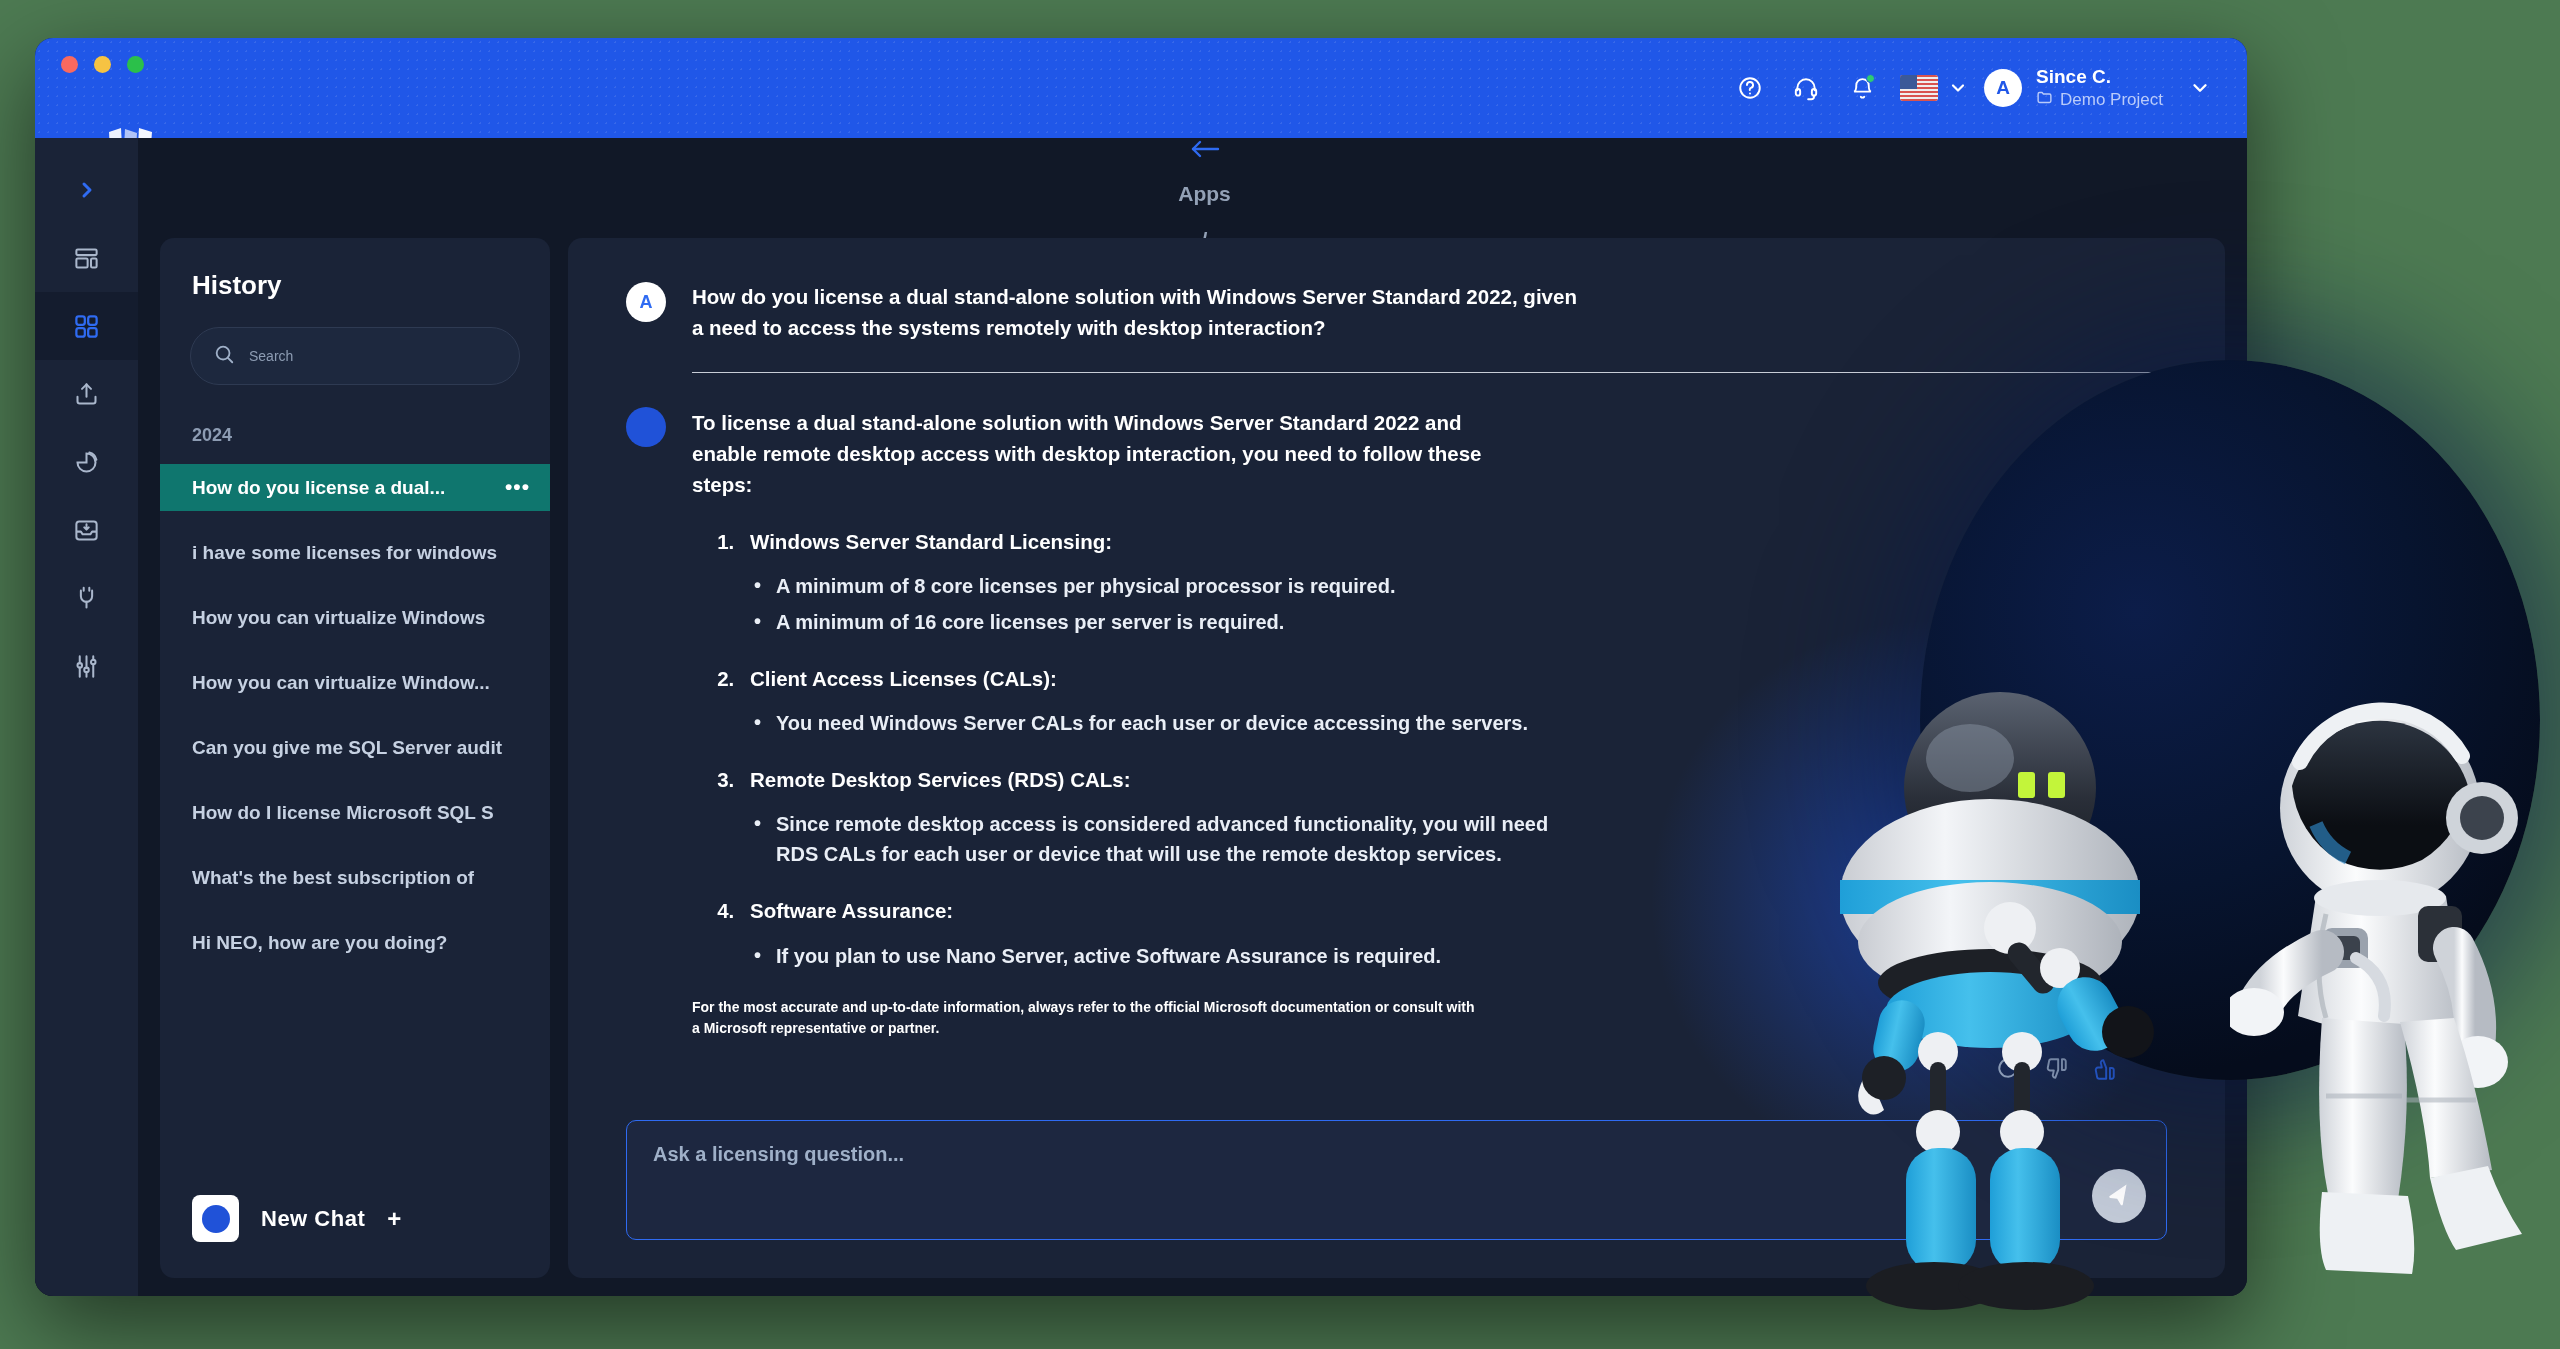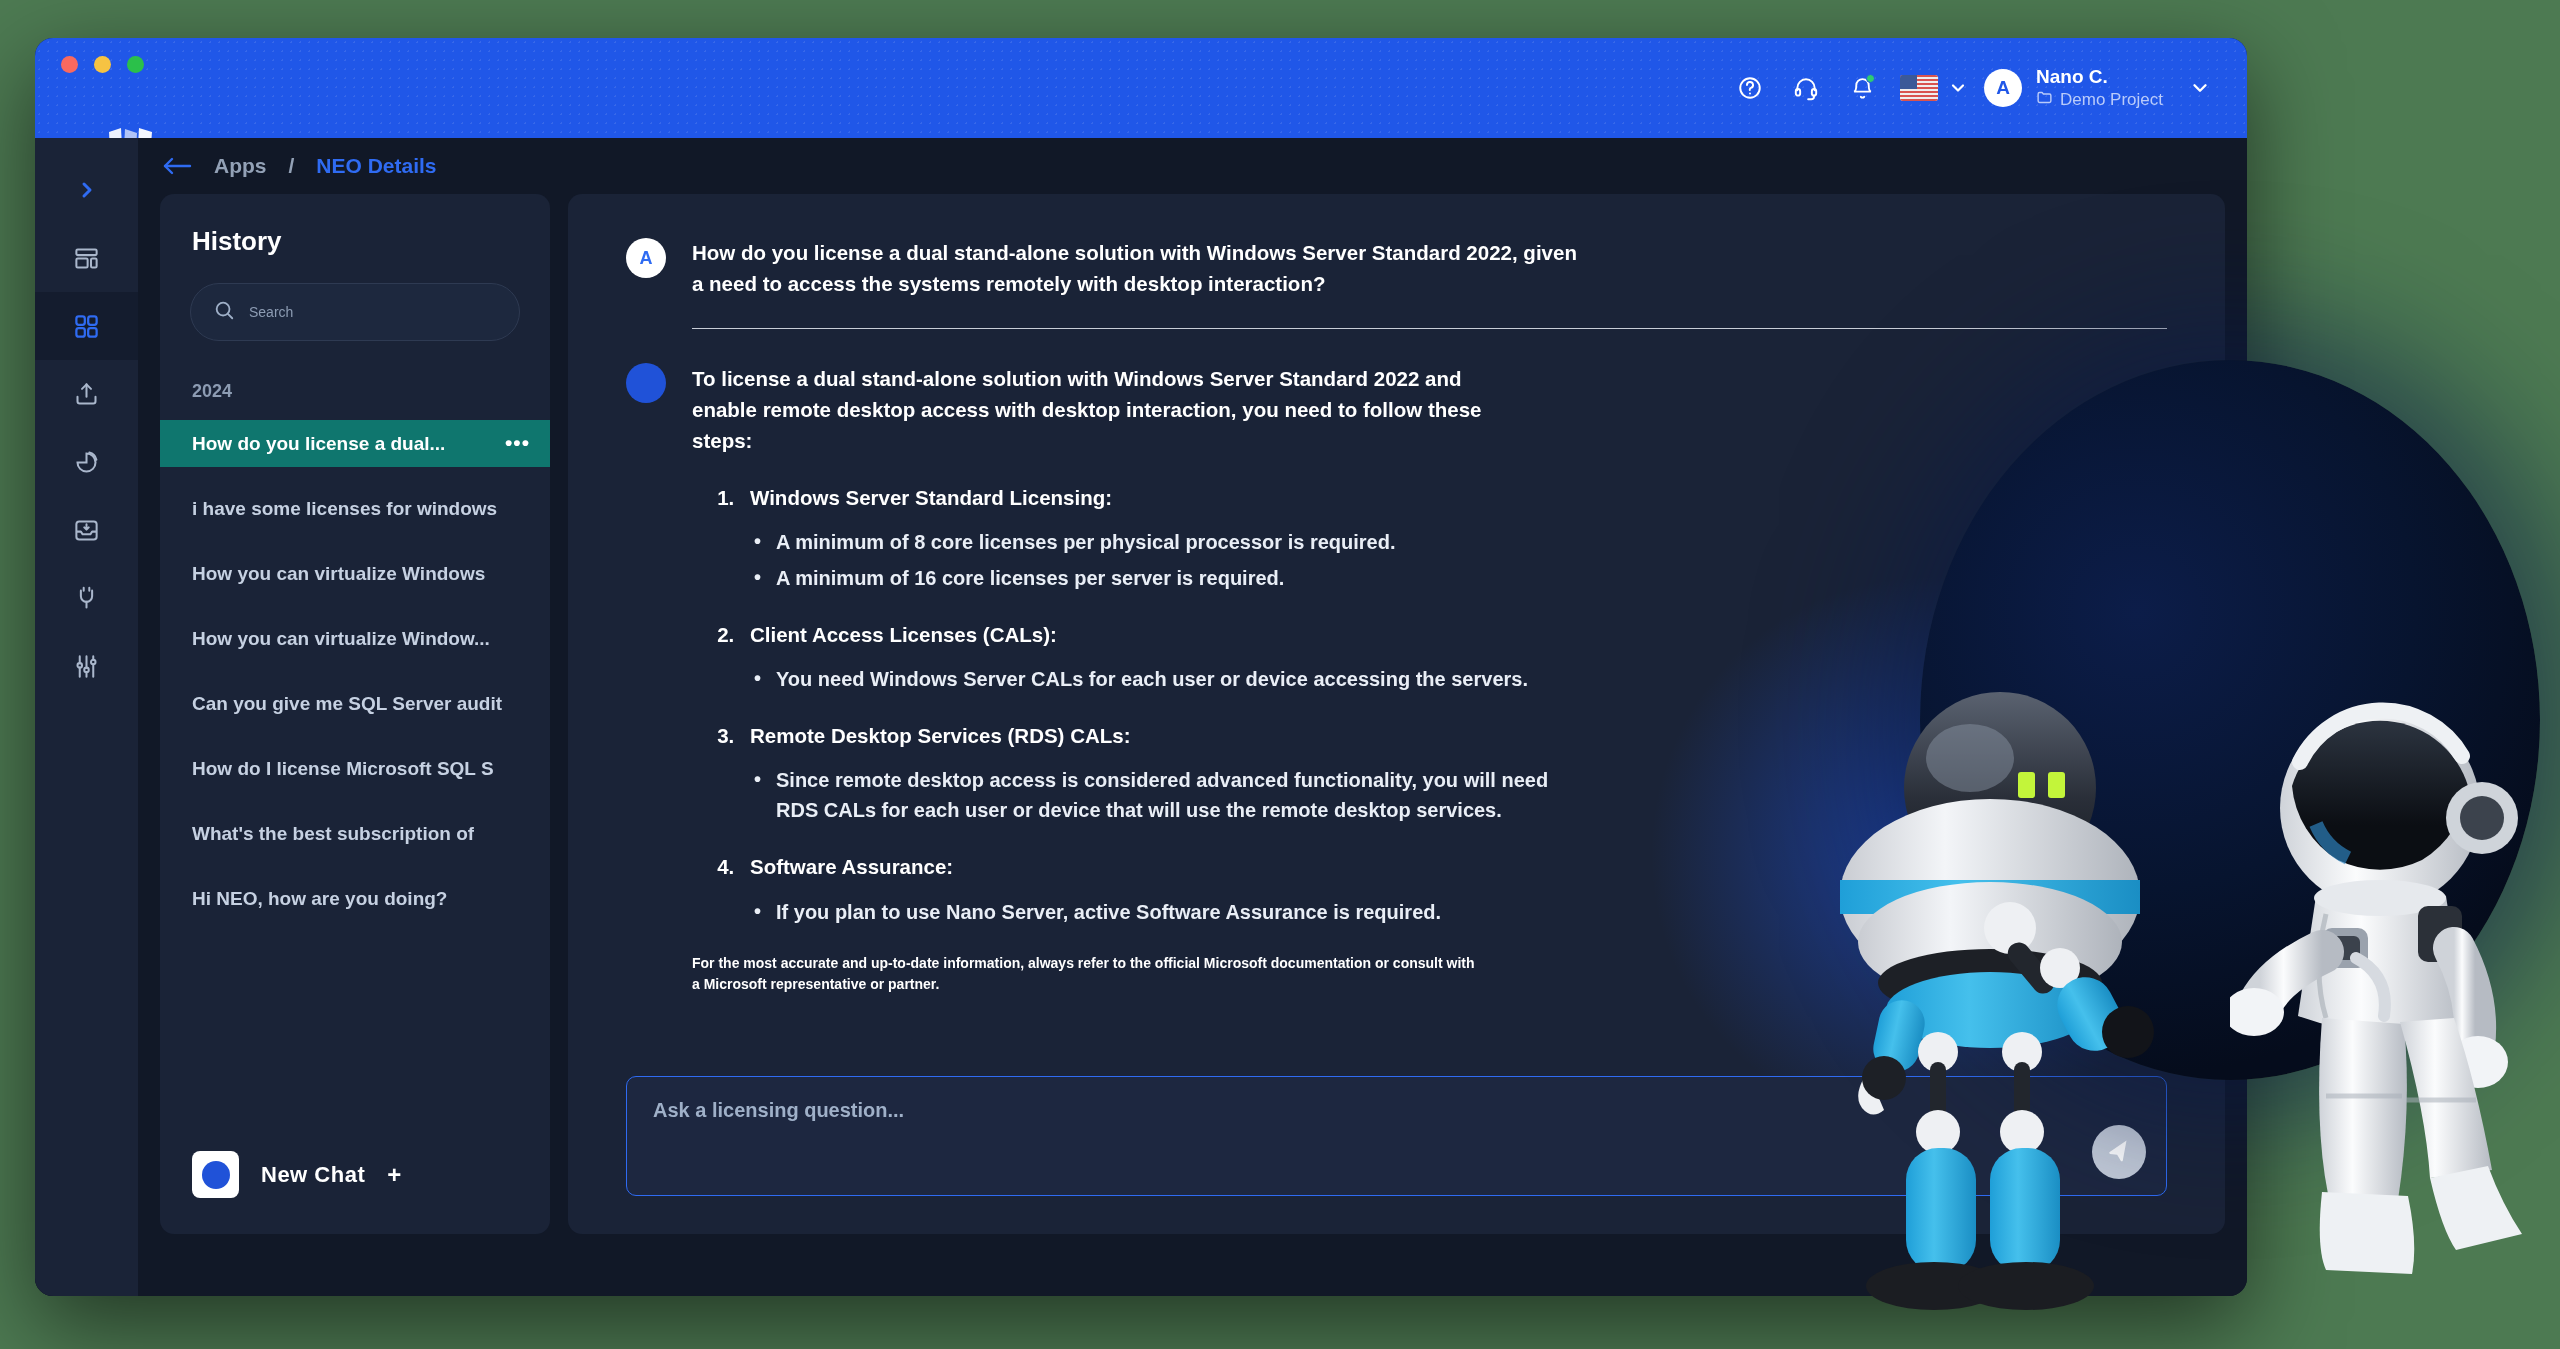--- a/index.html
+++ b/index.html
@@ -103,23 +103,23 @@
     display: flex; align-items: center; justify-content: center;
     color: #aab7cc;
   }
   .rail-item.active { background: #141c2e; color: #2f6bf2; }
   .rail-item svg, .rail-toggle svg { display: block; }
 
   
   .content { flex: 1; position: relative; }
 
   .breadcrumb {
-    height: 56px; display: flex; align-items: center;
+    height: 100px; display: flex; align-items: center;
     padding-left: 24px; gap: 22px;
-    font-size: 21px; font-weight: 700;
+    font-size: 21px; font-weight: 700; flex-direction: column;
   }
   .bc-back { color: #2f6bf2; display: flex; align-items: center; }
   .bc-root { color: #93a1b6; }
   .bc-sep  { color: #93a1b6; }
   .bc-cur  { color: #2f6bf2; }
 
   .panes { display: flex; gap: 18px; padding: 0 22px 0 22px; }
 
   
   .history-card {
@@ -312,21 +312,21 @@
           <span class="canton"></span>
       </div>
       <div class="caret">
         <svg width="20" height="20" viewBox="0 0 24 24" fill="none" stroke="currentColor" stroke-width="2.6" stroke-linecap="round" stroke-linejoin="round">
             <path d="M6 9l6 6 6-6"></path>
           </svg>
       </div>
 
       <div class="avatar-circle">A</div>
       <div class="user-block">
-        <div class="user-name">Nano C.</div>
+        <div class="user-name">Since C.</div>
         <div class="user-proj">
           <span>
             <svg width="17" height="17" viewBox="0 0 24 24" fill="none" stroke="currentColor" stroke-width="2" stroke-linejoin="round">
                 <path d="M3 7a2 2 0 0 1 2-2h3.6l1.8 2H19a2 2 0 0 1 2 2v8a2 2 0 0 1-2 2H5a2 2 0 0 1-2-2z"></path>
               </svg>
           </span>
           <span>Demo Project</span>
         </div>
       </div>
       <div class="user-caret">

